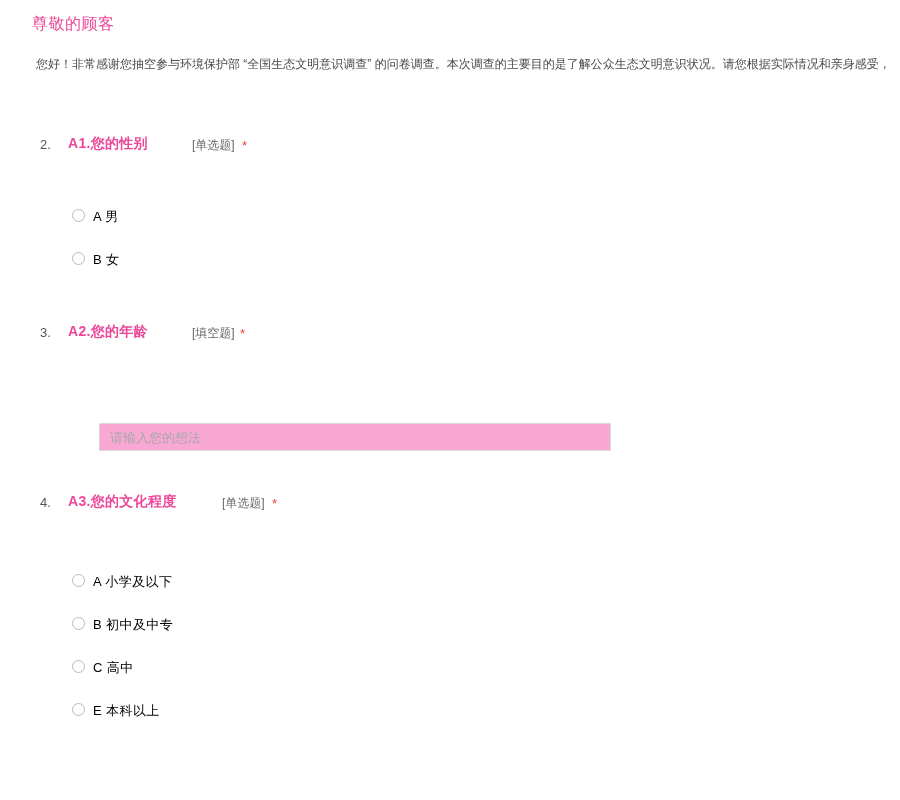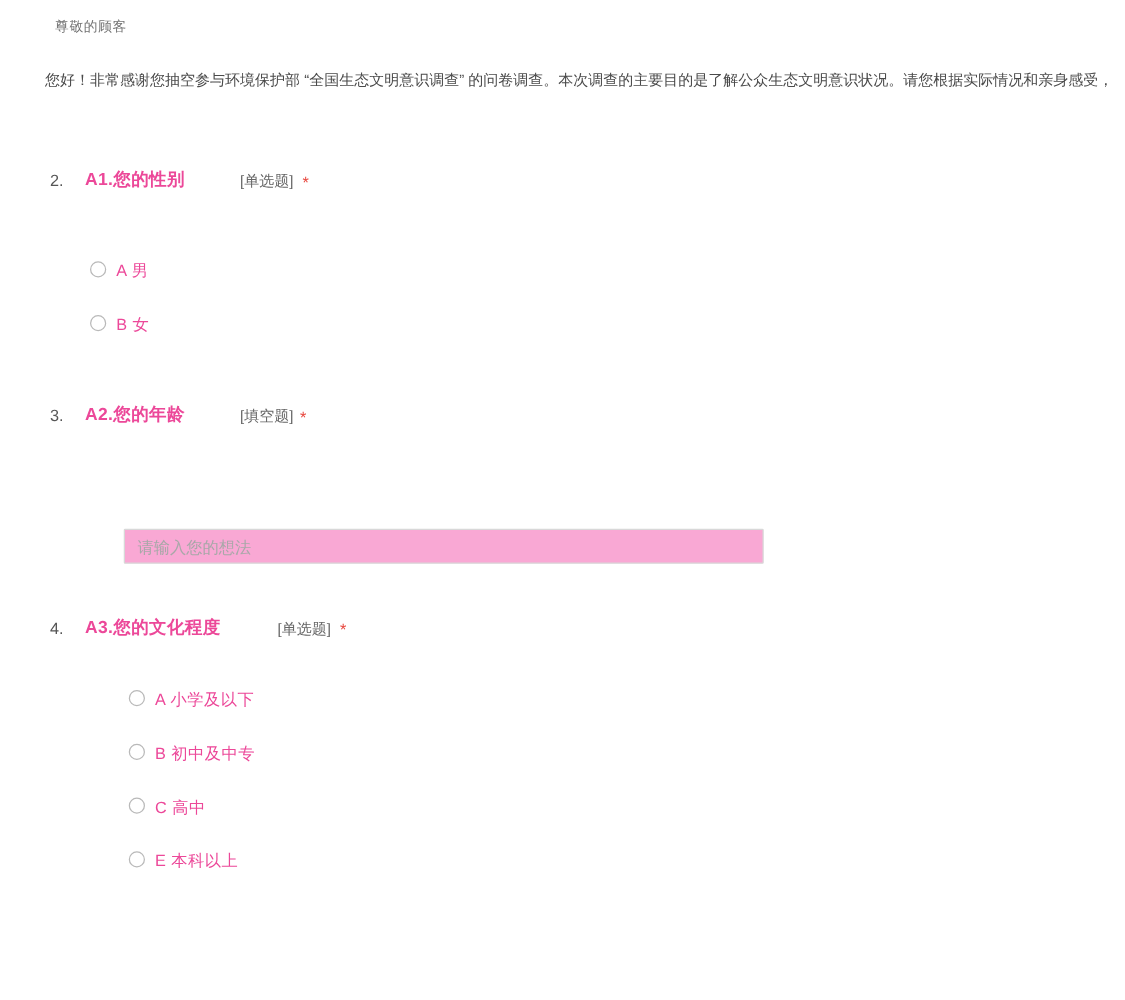--- a/index.html
+++ b/index.html
@@ -16,24 +16,24 @@
   }
   .page {
     position: relative;
     width: 900px;
     height: 800px;
     box-sizing: border-box;
     padding: 0;
   }
   .salutation {
     position: absolute;
-    left: 44px;
+    left: 32px;
     top: 14px;
-    font-size: 11px;
-    color: #737373;
+    font-size: 16px;
+    color: #ec4899;
     letter-spacing: 0.5px;
   }
   .intro {
     position: absolute;
     left: 36px;
     top: 55px;
     right: 0;
     font-size: 12px;
     color: #4a4a4a;
     line-height: 18px;
@@ -97,21 +97,21 @@
     top: 14px;
     width: 13px;
     height: 13px;
     border: 1px solid #b9b9b9;
     border-radius: 50%;
     background: #ffffff;
     box-sizing: border-box;
   }
   .option-label {
     font-size: 13px;
-    color: #ec4899;
+    color: #000000;
     padding-left: 21px;
     letter-spacing: 0.4px;
   }
   .text-input-wrap {
     position: absolute;
     left: 99px;
   }
   .text-input {
     width: 512px;
     height: 28px;
@@ -169,21 +169,21 @@
     </div>
   </div>
 
   <div class="question" style="top:493px;">
     <div class="q-head">
       <span class="q-index">4.</span>
       <span class="q-title">A3.您的文化程度</span>
       <span class="q-type" style="left:204px;">[单选题]</span>
       <span class="q-required" style="left:272px;">*</span>
     </div>
-    <div class="options" style="top:45px;margin-left:31px;">
+    <div class="options" style="top:67px;">
       <div class="option">
         <span class="radio"></span>
         <span class="option-label">A 小学及以下</span>
       </div>
       <div class="option">
         <span class="radio"></span>
         <span class="option-label">B 初中及中专</span>
       </div>
       <div class="option">
         <span class="radio"></span>

